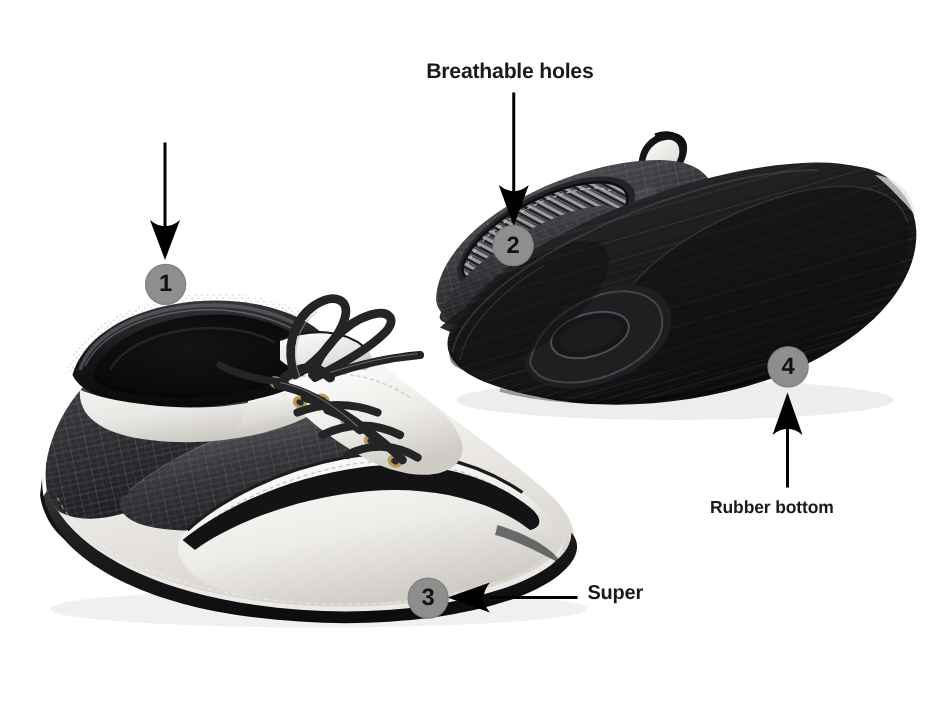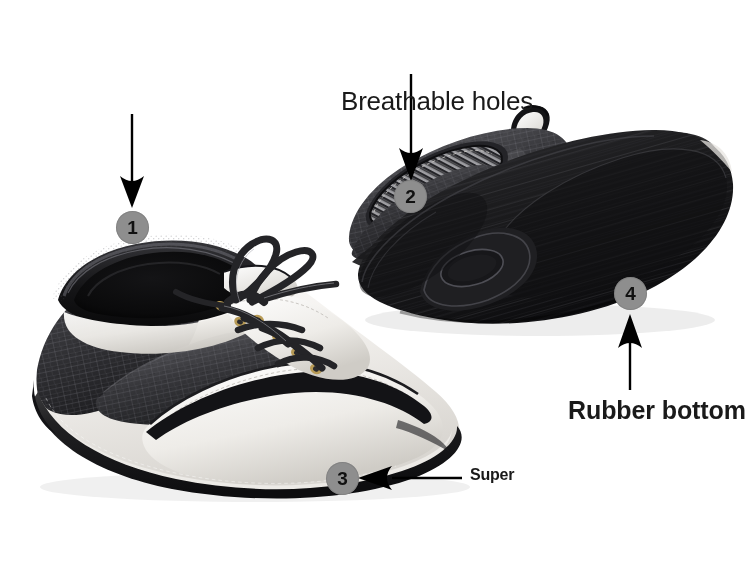--- a/index.html
+++ b/index.html
@@ -23,26 +23,25 @@
   }
   
   .label {
     position: absolute;
     color: #1a1a1a;
     white-space: nowrap;
     line-height: 1;
     letter-spacing: -0.2px;
   }
   .label.semi {
-    font-size: 26px;
-    font-weight: 400;
-    margin-top: 40px;
+    font-size: 17px;
+    font-weight: 700;
   }
   .label.heavy {
-    font-size: 25px;
+    font-size: 14px;
     font-weight: 700;
     letter-spacing: -0.1px;
   }
   .label-inside-fabric   { left: 76px;  top: 88px;  }
   .label-breathable      { left: 341px; top: 48px;  }
   .label-rubber-bottom   { left: 568px; top: 398px; }
   .label-super           { left: 470px; top: 467px; font-size: 16px; font-weight: 600; }
 
   
   .badge {

